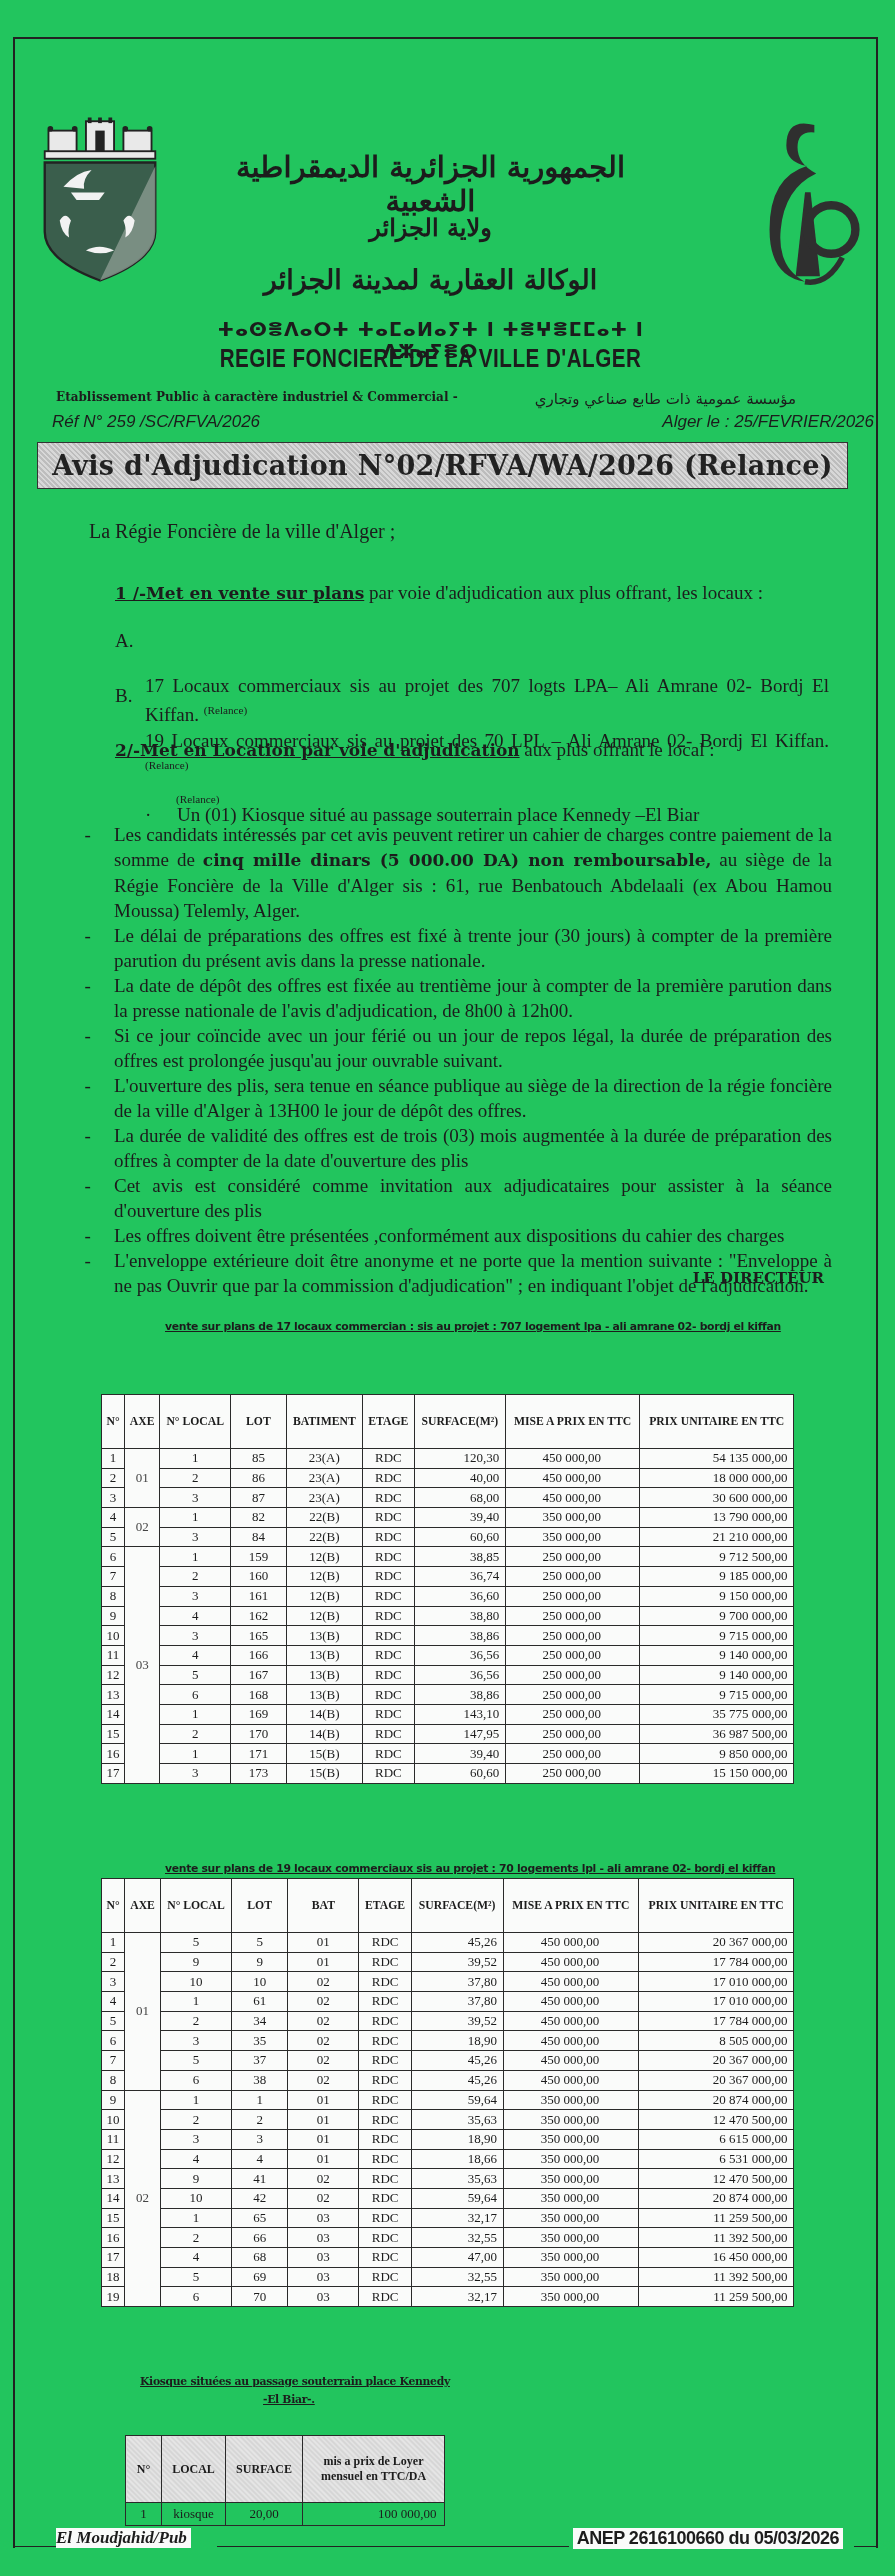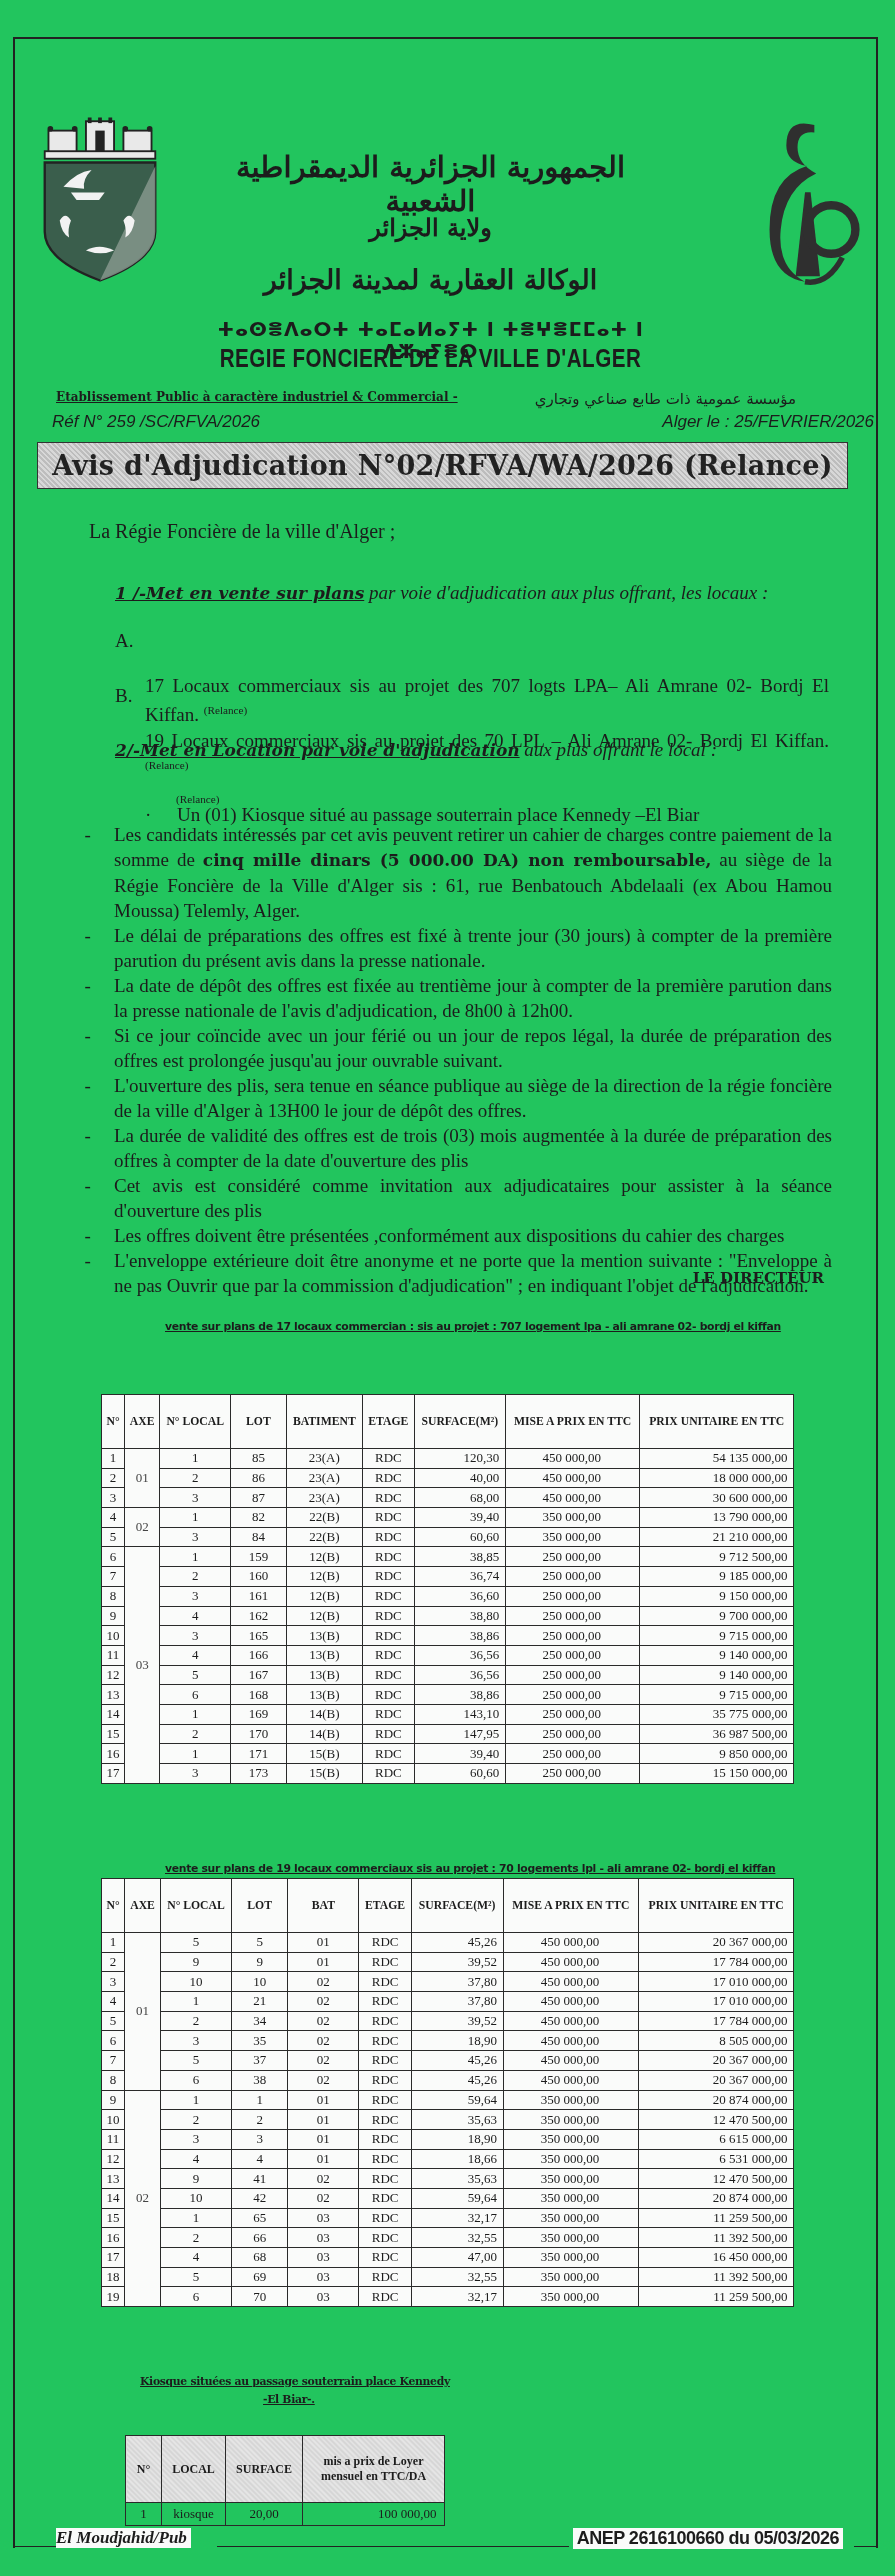--- a/index.html
+++ b/index.html
@@ -17,31 +17,31 @@
 
   
   .crest { position: absolute; left: 39px; top: 110px; width: 122px; height: 178px; }
   .logo-right { position: absolute; left: 749px; top: 108px; width: 112px; height: 187px; }
   .ar-title { position: absolute; left: 187px; top: 150px; width: 487px; text-align: center; font-family: "DejaVu Serif", serif; font-weight: bold; font-size: 29px; direction: rtl; }
   .ar-wilaya { position: absolute; left: 187px; top: 213px; width: 487px; text-align: center; font-family: "DejaVu Serif", serif; font-weight: bold; font-size: 24px; direction: rtl; }
   .ar-agency { position: absolute; left: 187px; top: 264px; width: 487px; text-align: center; font-family: "DejaVu Serif", serif; font-weight: bold; font-size: 27px; direction: rtl; }
   .tifinagh { position: absolute; left: 187px; top: 318px; width: 487px; text-align: center; font-family: "DejaVu Sans", sans-serif; font-weight: bold; font-size: 19px; letter-spacing: 0.9px; }
   .regie { position: absolute; left: 187px; top: 346px; width: 487px; text-align: center; font-family: "Liberation Sans", sans-serif; font-weight: bold; font-size: 20.6px; transform: scaleY(1.25); letter-spacing: 0.5px; }
   .etab-line { position: absolute; left: 56px; top: 390px; width: 740px; font-size: 13px; display: flex; justify-content: space-between; }
-  .etab-fr { font-weight: bold; font-family: "DejaVu Serif", serif; font-size: 12px; text-decoration: underline; }
+  .etab-fr { font-weight: bold; font-family: "DejaVu Serif", serif; font-size: 12px; }
   .etab-ar { font-family: "DejaVu Sans", sans-serif; font-size: 15px; direction: rtl; }
   .ref-line { position: absolute; left: 52px; top: 412px; width: 822px; display: flex; justify-content: space-between; font-family: "Liberation Sans", sans-serif; font-size: 17px; }
   .ref-line .ref-no { font-style: italic; }
 
   .title-banner { position: absolute; left: 37px; top: 442px; width: 811px; height: 47px; border: 1.9px solid #333;
     background: repeating-linear-gradient(45deg, #bdbdbd 0 1.9px, #d8d8d8 1.9px 3.7px), #c9c9c9;
     display: flex; align-items: center; justify-content: center; }
   .title-banner span { font-family: "DejaVu Serif", serif; font-weight: bold; font-size: 27px; color: #222; letter-spacing: 0.3px; }
   .intro { position: absolute; left: 89px; top: 520px; font-size: 20px; }
-  .sec { position: absolute; left: 115px; width: 715px; font-size: 19px; line-height: 24px; text-align: justify; font-style: italic; }
+  .sec { position: absolute; left: 115px; width: 715px; font-size: 19px; line-height: 24px; text-align: justify; }
   .sec b.u { text-decoration: underline; font-family: "DejaVu Serif", serif; font-size: 17px; }
   .sub { position: absolute; left: 115px; width: 715px; font-size: 19px; line-height: 24px; }
   .sub .lbl { display: inline-block; width: 30px; }
   .sub .txt { display: inline-block; width: 684px; vertical-align: top; text-align: justify; margin-top: 45px; }
   .sup { font-size: 11.2px; vertical-align: super; }
   .kiosk { position: absolute; left: 145px; width: 674px; font-size: 19px; line-height: 24px; }
   .kiosk .dot { display: inline-block; width: 32px; }
   .kiosk-sup { position: absolute; left: 176px; font-size: 11.2px; }
 
   .bullets { position: absolute; left: 77px; top: 735px; width: 755px; }
@@ -448,21 +448,21 @@
           <td>10</td>
           <td>02</td>
           <td>RDC</td>
           <td class="num">37,80</td>
           <td class="num" style="text-align: center;">450 000,00</td>
           <td class="num">17 010 000,00</td>
         </tr>
         <tr>
           <td>4</td>
           <td>1</td>
-          <td>21</td>
+          <td>61</td>
           <td>02</td>
           <td>RDC</td>
           <td class="num">37,80</td>
           <td class="num" style="text-align: center;">450 000,00</td>
           <td class="num">17 010 000,00</td>
         </tr>
         <tr>
           <td>5</td>
           <td>2</td>
           <td>34</td>

